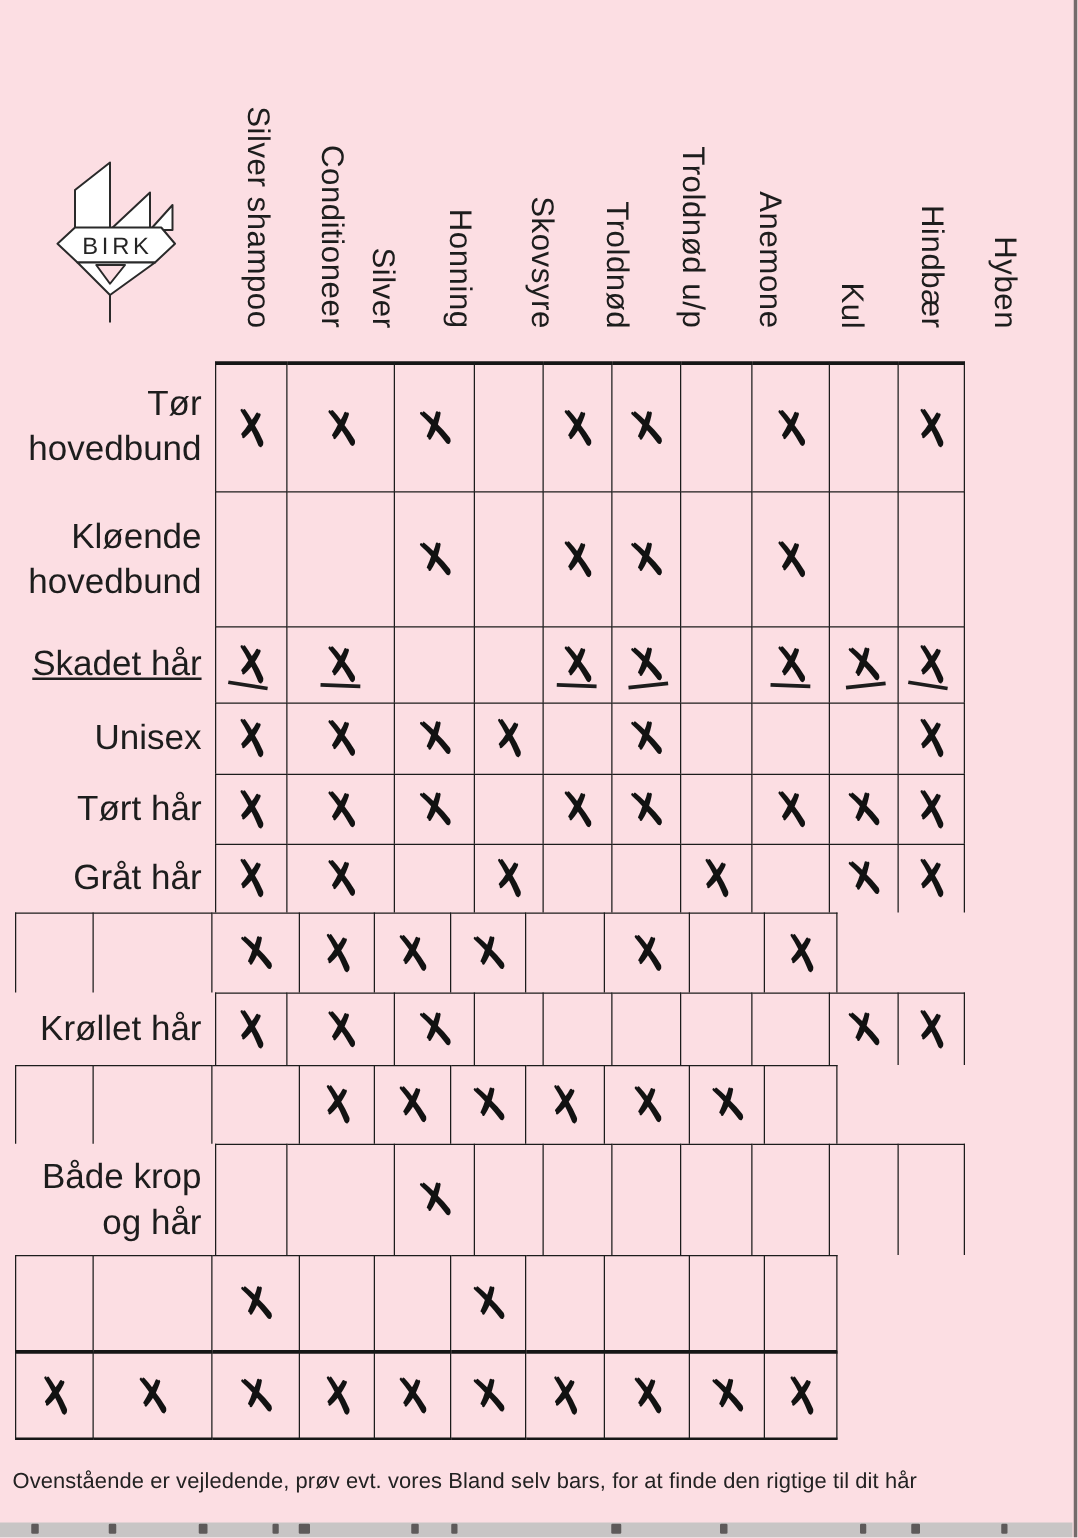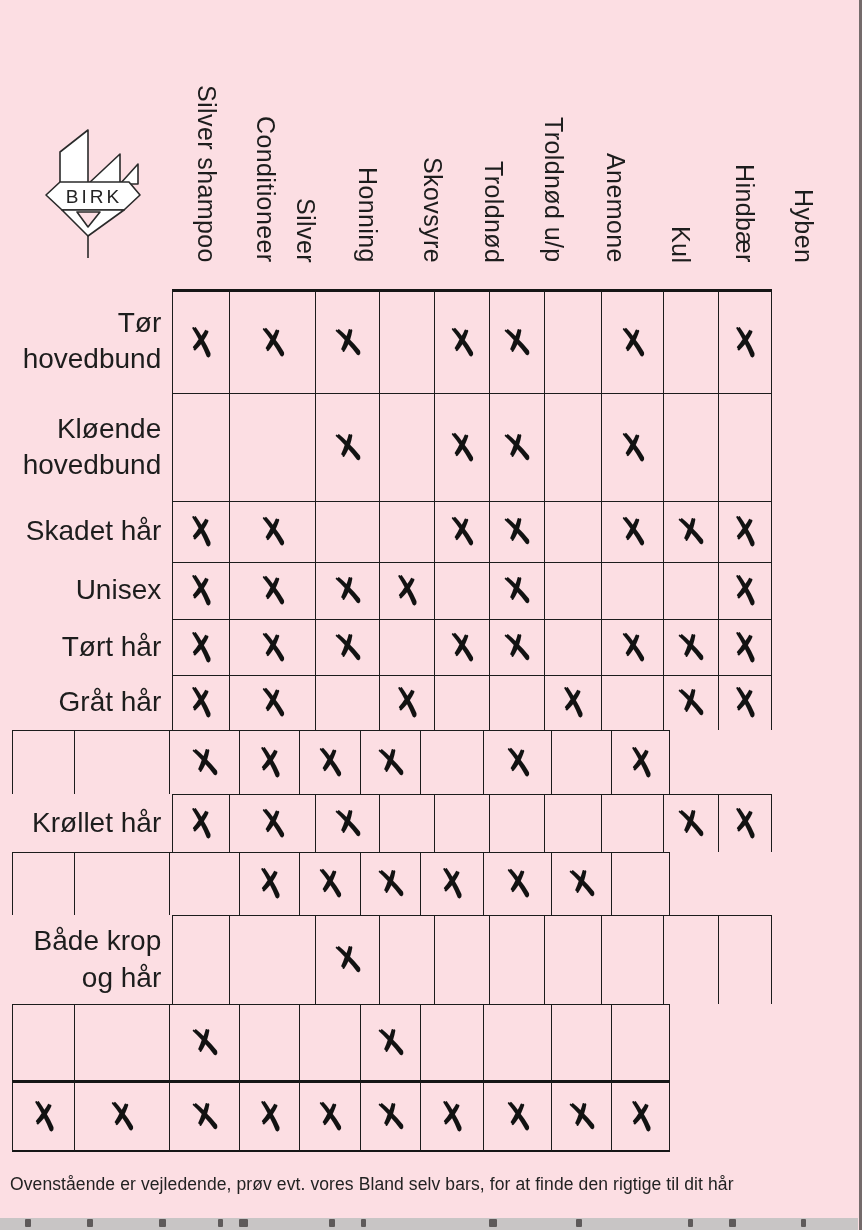--- a/index.html
+++ b/index.html
@@ -169,21 +169,21 @@
         <div class="cell" style="width: 60px;">
           <span class="mark" style="transform: scaleX(-1) rotate(6deg);">✗</span>
         </div>
         <div class="cell" style="width: 63px;"></div>
         <div class="cell" style="width: 68px;">
           <span class="mark" style="transform: scaleX(-1) rotate(-2deg);">✗</span>
         </div>
         <div class="cell" style="width: 60px;"></div>
         <div class="cell" style="width: 58px;"></div>
       </div>
-      <div class="m-row" style="height: 61px;">
+      <div class="m-row" style="height: 61px; text-decoration: underline;">
         <div class="row-label">Skadet hår</div>
         <div class="cell first" style="width: 63px;">
           <span class="mark" style="transform: scaleX(-1) rotate(-9deg);">✗</span>
         </div>
         <div class="cell" style="width: 95px;">
           <span class="mark" style="transform: scaleX(-1) rotate(-2deg);">✗</span>
         </div>
         <div class="cell" style="width: 70px;"></div>
         <div class="cell" style="width: 60px;"></div>
         <div class="cell" style="width: 61px;">

